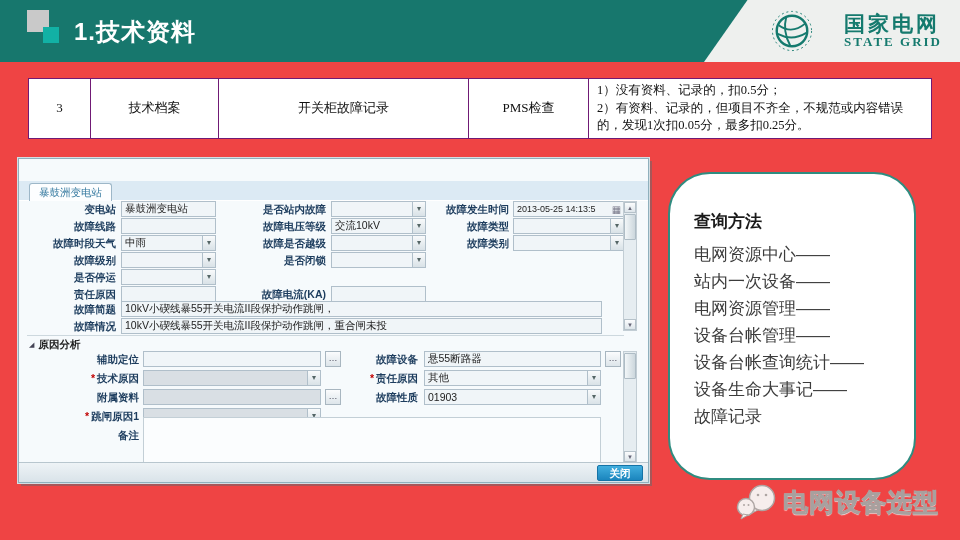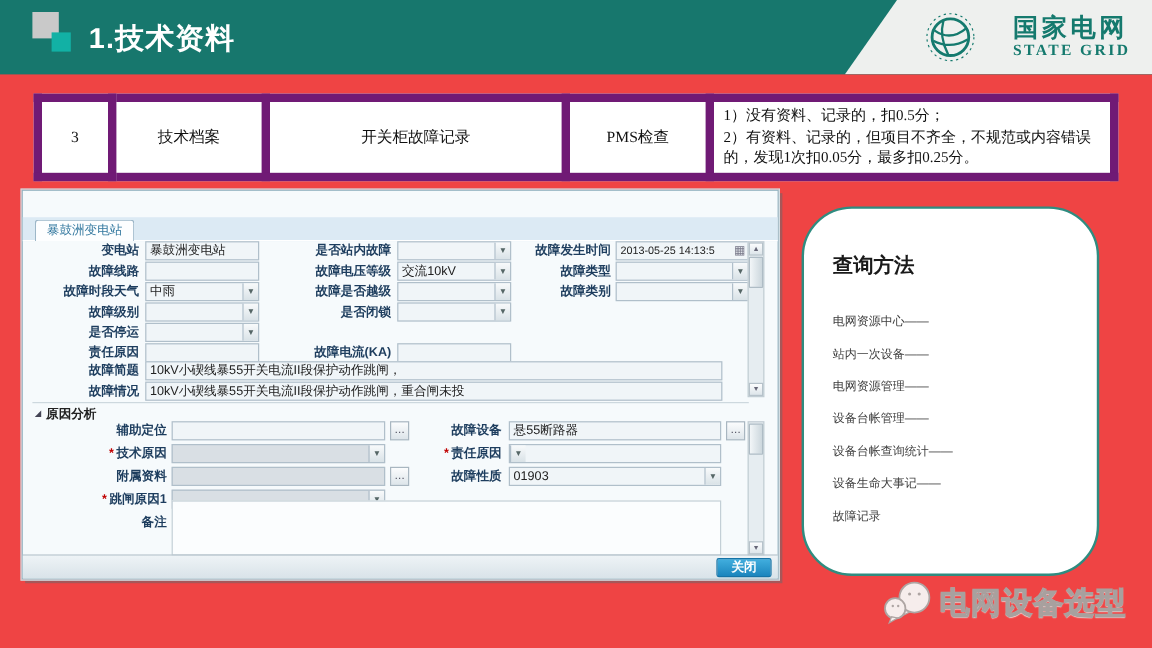--- a/index.html
+++ b/index.html
@@ -13,21 +13,21 @@
   .hdr-sq2 { position:absolute; left:43px; top:27px; width:16px; height:16px; background:#12b1a5; }
   .hdr-title { position:absolute; left:74px; top:16px; color:#ffffff; font-size:24px; font-weight:bold; letter-spacing:1px; }
   .hdr-logo-wrap { position:absolute; right:0; top:0; width:256px; height:62px; background:#eef0ee; clip-path:polygon(17% 0, 100% 0, 100% 100%, 0 100%); display:flex; align-items:center; justify-content:flex-end; padding-right:18px;gap:23px; }
   .logo-emblem { width:42px; height:42px; margin-right:8px; flex:0 0 auto; }
   .logo-text { text-align:left; color:#157a6e; }
   .logo-cn { font-size:21px; font-weight:bold; letter-spacing:3px; line-height:22px; }
   .logo-en { font-family:"Liberation Serif","DejaVu Serif",serif; font-size:13px; font-weight:bold; letter-spacing:2px; line-height:14px; }
 
   
   .ctable { position:absolute; left:28px; top:78px; width:904px; height:60px; border-collapse:collapse; background:#ffffff; font-family:"Liberation Serif","DejaVu Serif",serif; color:#111; }
-  .ctable td { border:7px solid #701a75; font-size:13px; text-align:center; vertical-align:middle; }
+  .ctable td { border:1px solid #701a75; font-size:13px; text-align:center; vertical-align:middle; }
   .ctable td.crit { text-align:left; padding:3px 8px; font-size:12.5px; line-height:1.4; }
 
   
   .dlg { position:absolute; left:18px; top:158px; width:631px; height:325px; background:#f6fafc; border:1px solid #8fb0bd; outline:1px solid #d4dee3; box-shadow:3px 3px 0 rgba(95,105,110,.5); }
   .dlg-title { position:absolute; top:0; left:0; right:0; height:22px; background:linear-gradient(#85c3c7,#5fa9ae); color:#fff; font-size:11px; font-weight:bold; line-height:22px; padding-left:8px; }
   .dlg-x { position:absolute; right:7px; top:3px; width:15px; height:15px; color:#fff; font-size:11px; font-weight:bold; text-align:center; line-height:15px; cursor:pointer; }
   .tabstrip { position:absolute; top:22px; left:0; right:0; height:20px; background:#dceaf4; border-bottom:1px solid #ffffff; }
   .tab { position:absolute; left:10px; top:2px; height:18px; background:#fdfeff; border:1px solid #9db7c8; border-bottom:none; border-radius:3px 3px 0 0; padding:0 9px; font-size:10.5px; line-height:17px; color:#33789f; }
   .form { position:absolute; top:42px; left:8px; width:615px; height:283px; }
 
@@ -58,22 +58,22 @@
 
   .sbar { position:absolute; left:596px; width:14px; background:#e6edf1; border:1px solid #c2cdd4; }
   .sb-arrow { position:absolute; left:0; width:12px; height:11px; font-size:6px; color:#667; text-align:center; line-height:11px; background:linear-gradient(#fbfcfd,#dde5ea); border:1px solid #b6c2ca; }
   .sb-thumb { position:absolute; left:0; width:12px; height:26px; background:linear-gradient(90deg,#f2f6f8,#ccd7dd); border:1px solid #aebcc5; border-radius:1px; }
 
   .dlg-footer { position:absolute; bottom:0; left:0; right:0; height:20px; background:linear-gradient(#eef3f6,#d9e3e9); border-top:1px solid #b8c6ce; }
   .btn-close { position:absolute; right:5px; top:2px; width:46px; height:16px; background:linear-gradient(#41aede,#1b85bd); border:1px solid #1573a6; border-radius:2px; color:#fff; font-size:10.5px; font-weight:bold; text-align:center; line-height:15px; cursor:pointer; }
 
   
   .qpanel { position:absolute; left:668px; top:172px; width:248px; height:308px; background:#ffffff; border:2px solid #2f8c80; border-radius:42px; padding:36px 20px 0 24px; }
-  .qpanel-title { font-size:17px; font-weight:bold; color:#1a1a1a; margin-bottom:22px; }
-  .qpanel-item { font-size:10px; color:#3c3c3c; line-height:27px; white-space:nowrap; }
+  .qpanel-title { font-size:17px; font-weight:bold; color:#1a1a1a; margin-bottom:8px; }
+  .qpanel-item { font-size:17px; color:#3c3c3c; line-height:27px; white-space:nowrap; }
 
   
   .wmark { position:absolute; left:735px; top:483px; display:flex; align-items:center; opacity:.95; }
   .wmark-text { font-size:25px; font-weight:bold; color:#f7f7f6; -webkit-text-stroke:1px #a5a5a3; letter-spacing:1px; text-shadow:0 1px 1px #ffffff; }
   .wmark-icon { margin-right:2px; }
 </style>
 </head>
 <body>
 
 <div class="slide">
@@ -215,20 +215,21 @@
         </div>
       <div class="bbtn q2b" style="top:150px">…</div>
 
       <div class="lbl q1l" style="top:169px"><span class="req">*</span><span>技术原因</span></div>
       <div class="fld q1f gray" style="top:169px">
           <span class="val"></span>
           <span class="arr">▾</span>
         </div>
       <div class="lbl q2l" style="top:169px"><span class="req">*</span><span>责任原因</span></div>
       <div class="fld q2f" style="top:169px">
+          <span class="val">其他</span>
           <span class="arr">▾</span>
         </div>
 
       <div class="lbl q1l" style="top:188px">附属资料</div>
       <div class="fld q1f gray" style="top:188px">
           <span class="val"></span>
         </div>
       <div class="bbtn q1b" style="top:188px">…</div>
       <div class="lbl q2l" style="top:188px">故障性质</div>
       <div class="fld q2f" style="top:188px">

